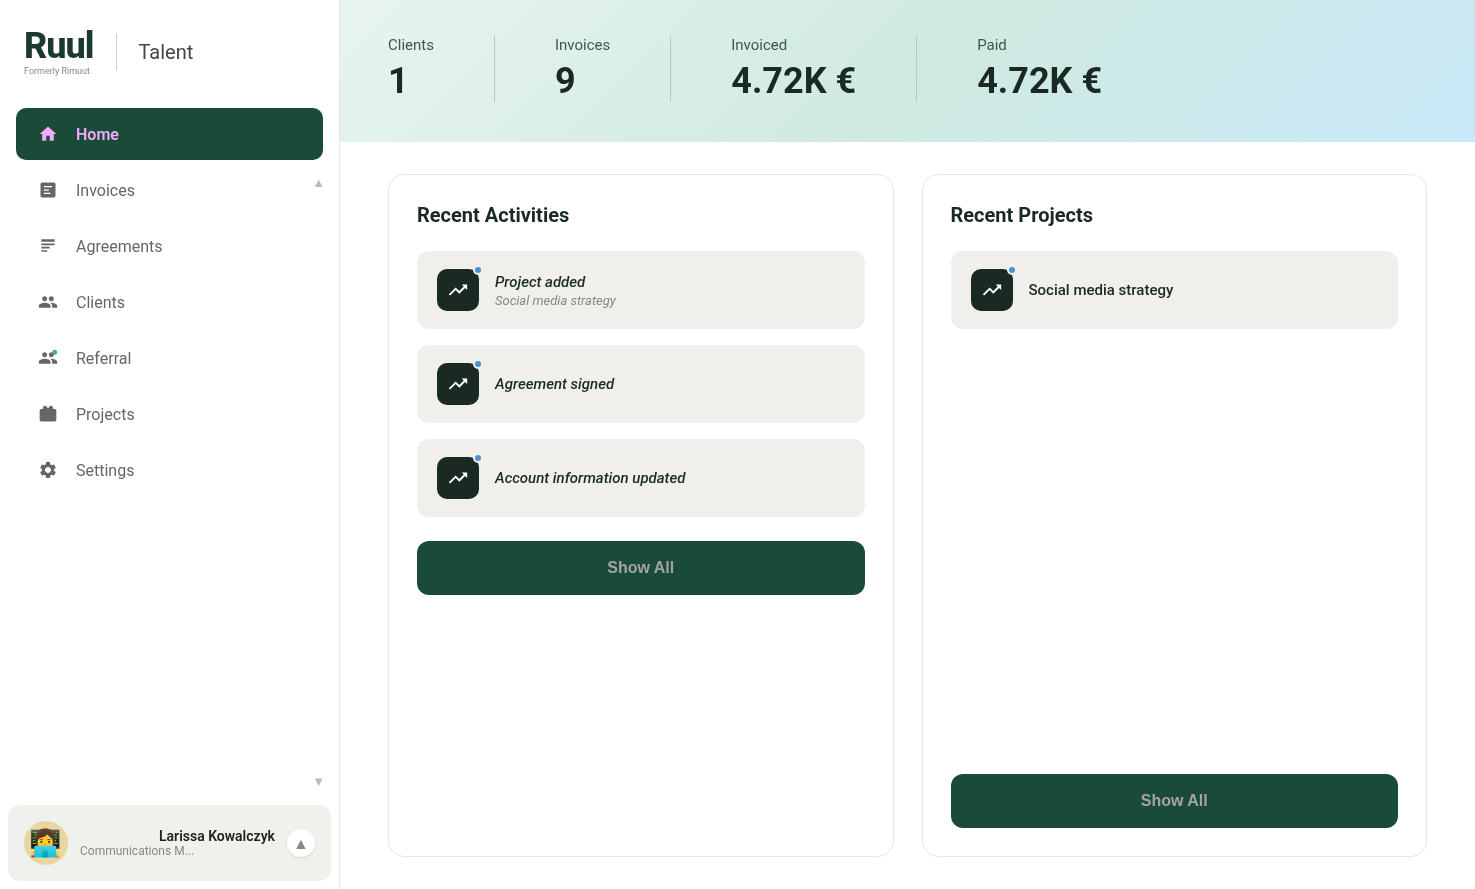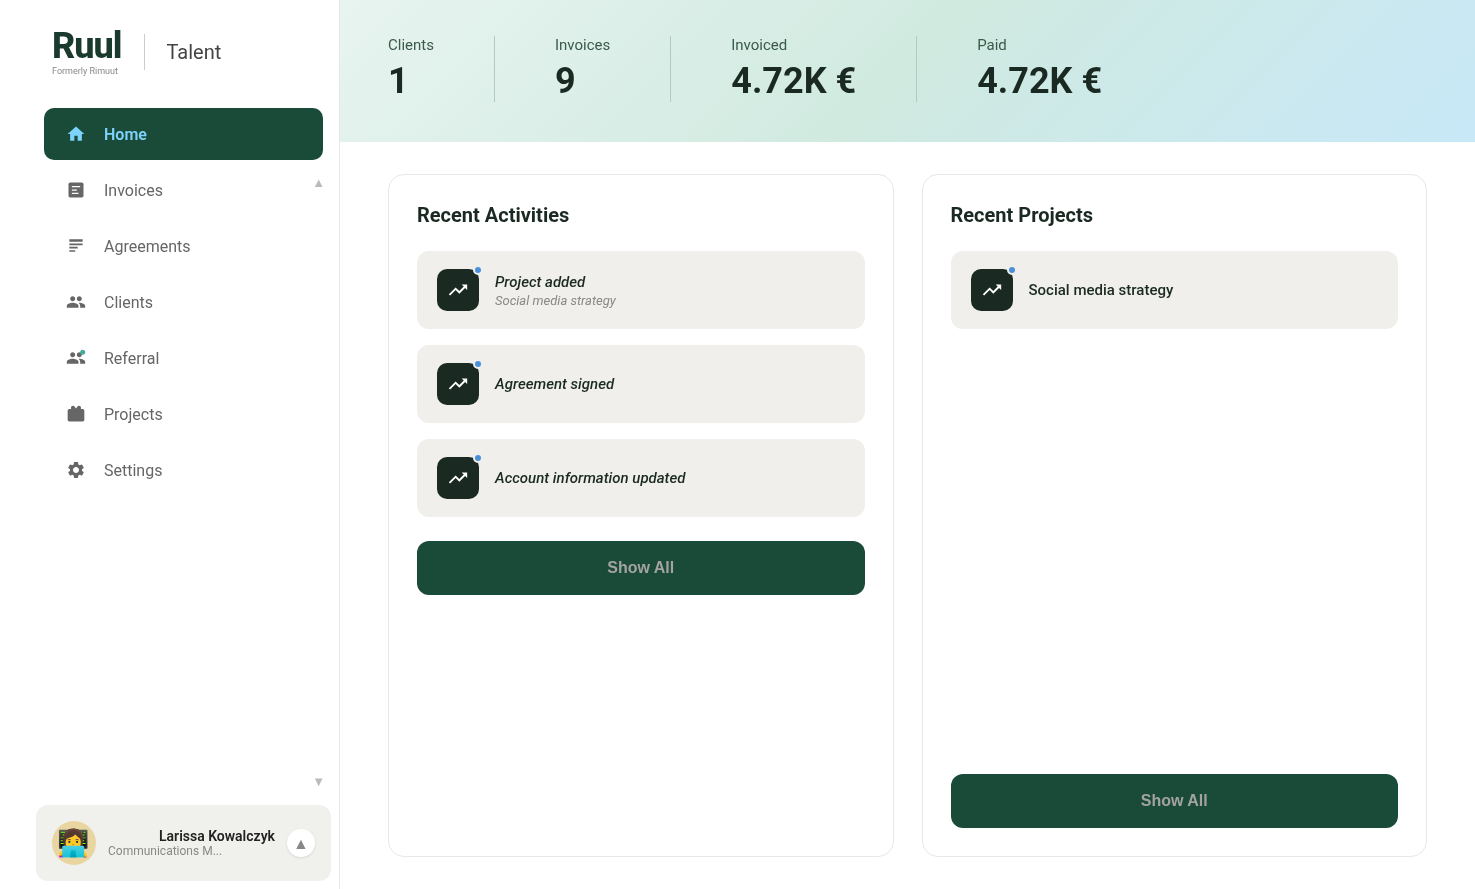--- a/index.html
+++ b/index.html
@@ -14,21 +14,20 @@
     
     .sidebar {
       width: 340px;
       min-width: 340px;
       background: #fff;
       display: flex;
       flex-direction: column;
       height: 100vh;
       border-right: 1px solid #e8e8e8;
       position: relative;
-      padding-left: 28px;
     }
 
     .logo-area {
       padding: 28px 24px 24px 24px;
       display: flex;
       align-items: center;
       gap: 12px;
     }
 
     .logo-text {
@@ -72,21 +71,21 @@
       border-radius: 10px;
       cursor: pointer;
       margin-bottom: 4px;
       color: #666;
       font-size: 16px;
       font-weight: 400;
     }
 
     .nav-item.active {
       background: #1a4a38;
-      color: #7dd3fc;
+      color: #f0abfc;
       font-weight: 600;
     }
 
     .nav-icon {
       width: 24px;
       height: 24px;
       display: flex;
       align-items: center;
       justify-content: center;
       font-size: 18px;

